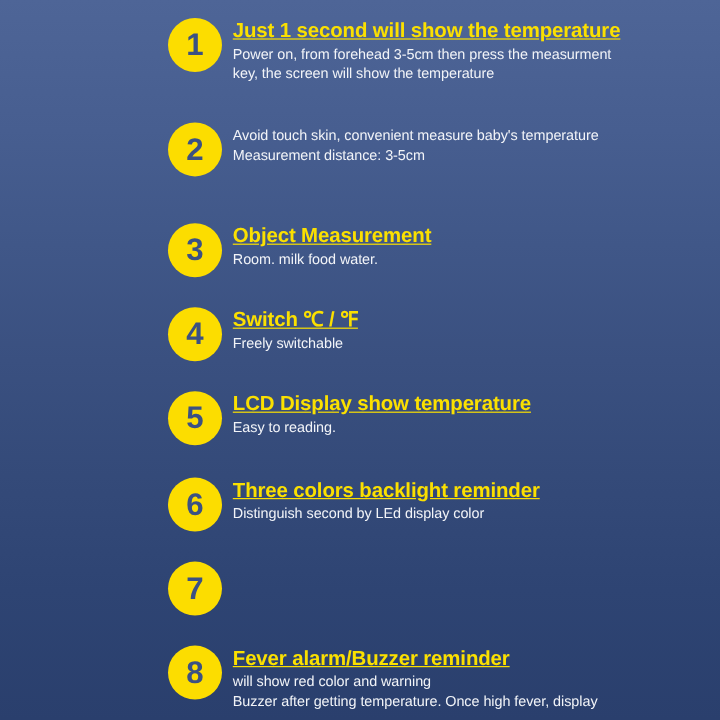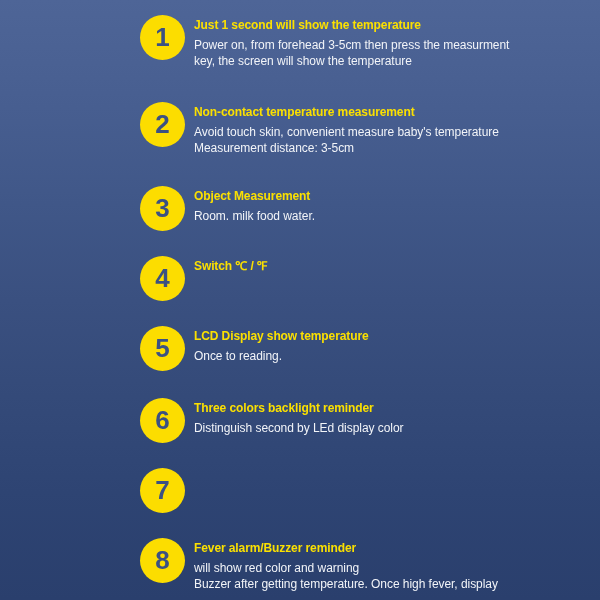--- a/index.html
+++ b/index.html
@@ -56,25 +56,26 @@
     letter-spacing: 0px;
     user-select: none;
   }
   .texts {
     flex: 1 1 auto;
     padding-left: 9px;
     padding-top: 1px;
   }
   .feature-title {
     color: #fbe000;
-    font-size: 12px;
+    font-size: 17px;
     font-weight: bold;
     line-height: 19px;
     letter-spacing: -0.1px;
     white-space: nowrap;
+    text-decoration: underline;
   }
   .feature-desc {
     color: #f2f4f8;
     font-size: 12px;
     font-weight: normal;
     line-height: 15.5px;
     letter-spacing: -0.05px;
     margin-top: 3px;
   }
   .feature-desc .line {
@@ -95,21 +96,20 @@
         <div class="feature-desc">
           <span class="line">Power on, from forehead 3-5cm then press the measurment</span>
           <span class="line">key, the screen will show the temperature</span>
         </div>
       </div>
     </div>
 
     <div class="feature-item" style="top: 102px;">
       <div class="badge">2</div>
       <div class="texts">
-        <div class="feature-title">Non-contact temperature measurement</div>
         <div class="feature-desc">
           <span class="line">Avoid touch skin, convenient measure baby's temperature</span>
           <span class="line">Measurement distance: 3-5cm</span>
         </div>
       </div>
     </div>
 
     <div class="feature-item" style="top: 186px;">
       <div class="badge">3</div>
       <div class="texts">
@@ -117,29 +117,32 @@
         <div class="feature-desc">
           <span class="line">Room. milk food water.</span>
         </div>
       </div>
     </div>
 
     <div class="feature-item" style="top: 256px;">
       <div class="badge">4</div>
       <div class="texts">
         <div class="feature-title">Switch ℃ / ℉</div>
+        <div class="feature-desc">
+          <span class="line">Freely switchable</span>
+        </div>
       </div>
     </div>
 
     <div class="feature-item" style="top: 326px;">
       <div class="badge">5</div>
       <div class="texts">
         <div class="feature-title">LCD Display show temperature</div>
         <div class="feature-desc">
-          <span class="line">Once to reading.</span>
+          <span class="line">Easy to reading.</span>
         </div>
       </div>
     </div>
 
     <div class="feature-item" style="top: 398px;">
       <div class="badge">6</div>
       <div class="texts">
         <div class="feature-title">Three colors backlight reminder</div>
         <div class="feature-desc">
           <span class="line">Distinguish second by LEd display color</span>

